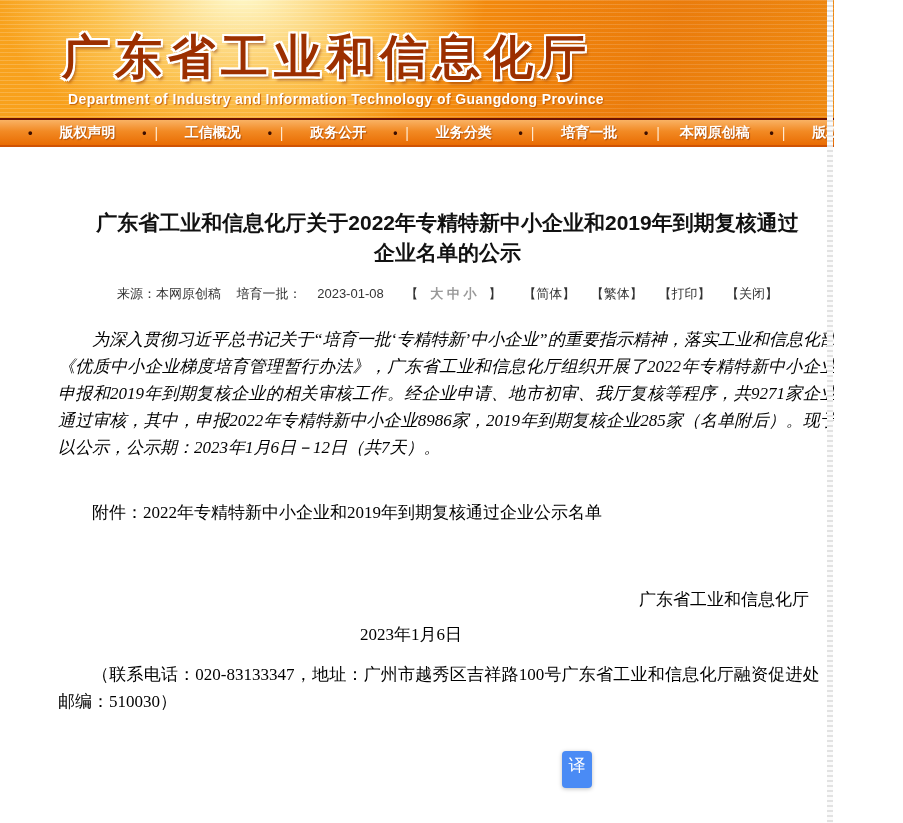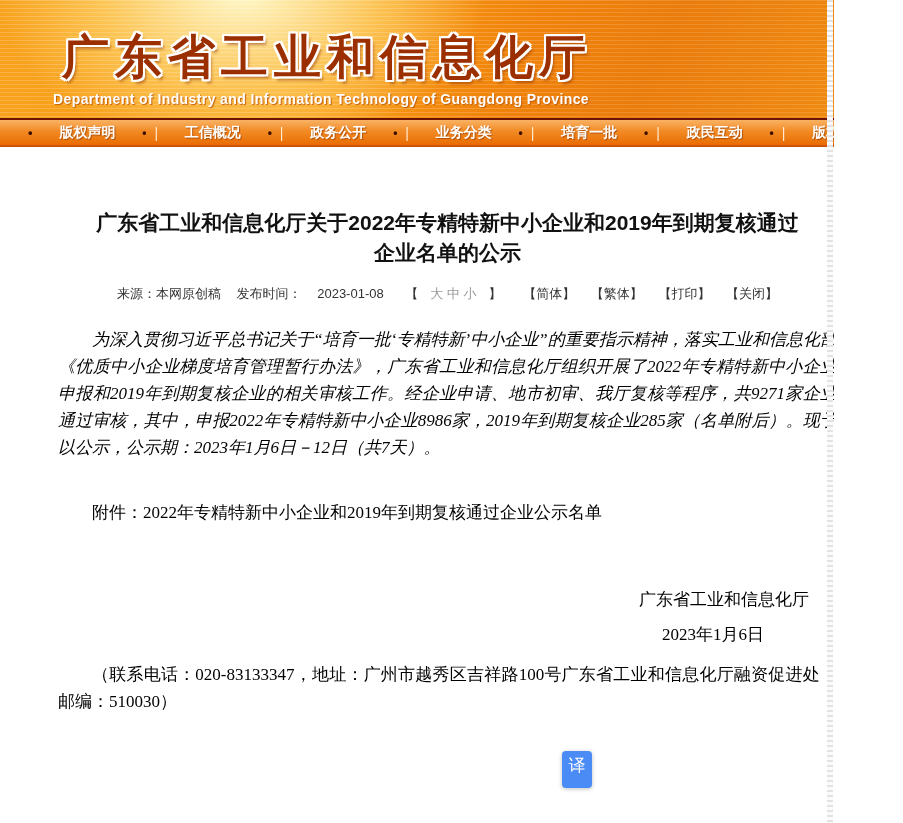--- a/index.html
+++ b/index.html
@@ -14,21 +14,21 @@
     overflow:hidden;}
   .banner::before{content:"";position:absolute;inset:0;
     background:repeating-linear-gradient(180deg, rgba(255,255,255,.18) 0 1px, rgba(255,255,255,0) 1px 4px);}
   .banner::after{content:"";position:absolute;inset:0;
     background:linear-gradient(115deg, rgba(0,0,0,0) 58%, rgba(225,95,0,.28) 72%, rgba(235,115,5,.15) 100%);}
   .banner-title{position:absolute;left:62px;top:26px;z-index:2;
     font-family:"Liberation Sans","DejaVu Sans",sans-serif;font-weight:bold;
     font-size:47px;letter-spacing:6px;color:#9c2f00;
     text-shadow:-2px -2px 0 #fff,2px -2px 0 #fff,-2px 2px 0 #fff,2px 2px 0 #fff,
                  0 -2px 0 #fff,0 2px 0 #fff,-2px 0 0 #fff,2px 0 0 #fff,3px 4px 3px rgba(140,50,0,.55);}
-  .banner-subtitle{position:absolute;left:53px;top:91px;z-index:2;color:#fff;
+  .banner-subtitle{position:absolute;left:68px;top:91px;z-index:2;color:#fff;
     font-family:"Liberation Sans","DejaVu Sans",sans-serif;font-weight:bold;font-size:14px;
     letter-spacing:.4px;text-shadow:1px 1px 1px rgba(190,85,0,.9);}
 
   
   .nav{position:absolute;left:0;top:118px;width:895px;height:25px;
     border-top:2px solid #6e1300;border-bottom:2px solid #cf5304;
     background:linear-gradient(#f9b264 0%,#f28a24 45%,#e96c02 100%);
     display:flex;align-items:center;padding:0;
     font-family:"Liberation Sans","DejaVu Sans",sans-serif;font-size:14px;font-weight:bold;}
   .nav-lead-dot{color:#3c0e00;font-size:13px;margin:0 0 0 28px;}
@@ -38,29 +38,29 @@
   .nav .sep .dot{color:#3c0e00;font-size:12px;}
   .nav .sep .pipe{color:#ffe9cf;font-weight:normal;}
 
   
   .content{position:absolute;left:0;top:147px;width:895px;padding:0;color:#000;}
   .article-title{margin:61px 95px 0;font-family:"Liberation Sans","DejaVu Sans",sans-serif;
     font-size:21px;line-height:30px;font-weight:bold;text-align:center;color:#111;}
   .meta{margin-top:17px;text-align:center;font-size:13px;color:#333;
     font-family:"Liberation Sans","DejaVu Sans",sans-serif;}
   .meta span{margin:0 6px;}
-  .meta .size-label{color:#999;}
+  .meta .size-label{color:#999;font-weight:bold;}
   .meta .tool{cursor:pointer;}
   .body-text{margin:0 58px;}
   .body-text p{font-size:17px;line-height:27px;text-indent:2em;text-align:justify;
     margin:0 0 8px;}
   .body-text p.first{margin-top:23px;font-style:italic;}
   .attachment{margin-top:38px !important;cursor:pointer;}
   .signature{margin-top:62px;text-align:right;font-size:17px;padding-right:28px;}
-  .sig-date{margin-top:12px;text-align:right;font-size:17px;padding-right:73px;}
+  .sig-date{margin-top:12px;text-align:center;font-size:17px;padding-right:73px;}
   .contact{margin-top:15px !important;}
 
   
   .translate-btn{position:absolute;left:562px;top:751px;width:30px;height:37px;
     background:#4a8bf5;border:none;border-radius:4px;color:#fff;font-size:17px;
     font-family:"Liberation Sans","DejaVu Sans",sans-serif;
     box-shadow:0 1px 4px rgba(0,0,0,.25);cursor:pointer;z-index:5;padding:0 0 8px;}
 
   
   .scrollbar{position:absolute;right:1px;top:0;width:6px;height:823px;background:#fcfcfc;
@@ -96,34 +96,34 @@
     <a>业务分类</a>
     <span class="sep">
         <span class="dot">•</span>
         <span class="pipe">|</span>
       </span>
     <a>培育一批</a>
     <span class="sep">
         <span class="dot">•</span>
         <span class="pipe">|</span>
       </span>
-    <a>政民互动</a>
+    <a>本网原创稿</a>
     <span class="sep">
         <span class="dot">•</span>
         <span class="pipe">|</span>
       </span>
     <a>版权声明</a>
   </div>
 
   <div class="content">
     <h1 class="article-title">广东省工业和信息化厅关于2022年专精特新中小企业和2019年到期复核通过企业名单的公示</h1>
 
     <div class="meta">
       <span>来源：本网原创稿</span>
-      <span>发布时间：</span>
+      <span>培育一批：</span>
       <span>2023-01-08</span>
       <span class="tool"><span>【</span><span class="size-label">大 中 小</span><span>】</span></span>
       <span class="tool">【简体】</span>
       <span class="tool">【繁体】</span>
       <span class="tool">【打印】</span>
       <span class="tool">【关闭】</span>
     </div>
 
     <div class="body-text">
       <p class="first">为深入贯彻习近平总书记关于“培育一批‘专精特新’中小企业”的重要指示精神，落实工业和信息化部《优质中小企业梯度培育管理暂行办法》，广东省工业和信息化厅组织开展了2022年专精特新中小企业申报和2019年到期复核企业的相关审核工作。经企业申请、地市初审、我厅复核等程序，共9271家企业通过审核，其中，申报2022年专精特新中小企业8986家，2019年到期复核企业285家（名单附后）。现予以公示，公示期：2023年1月6日－12日（共7天）。</p>

